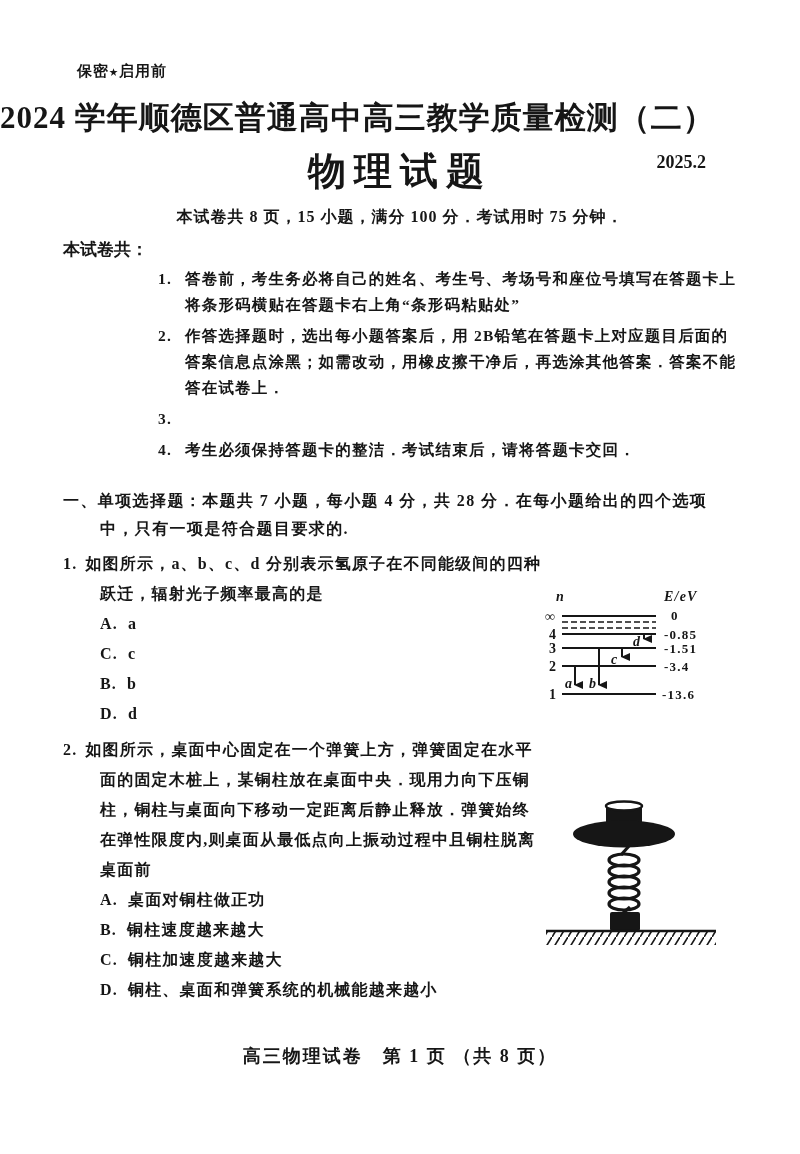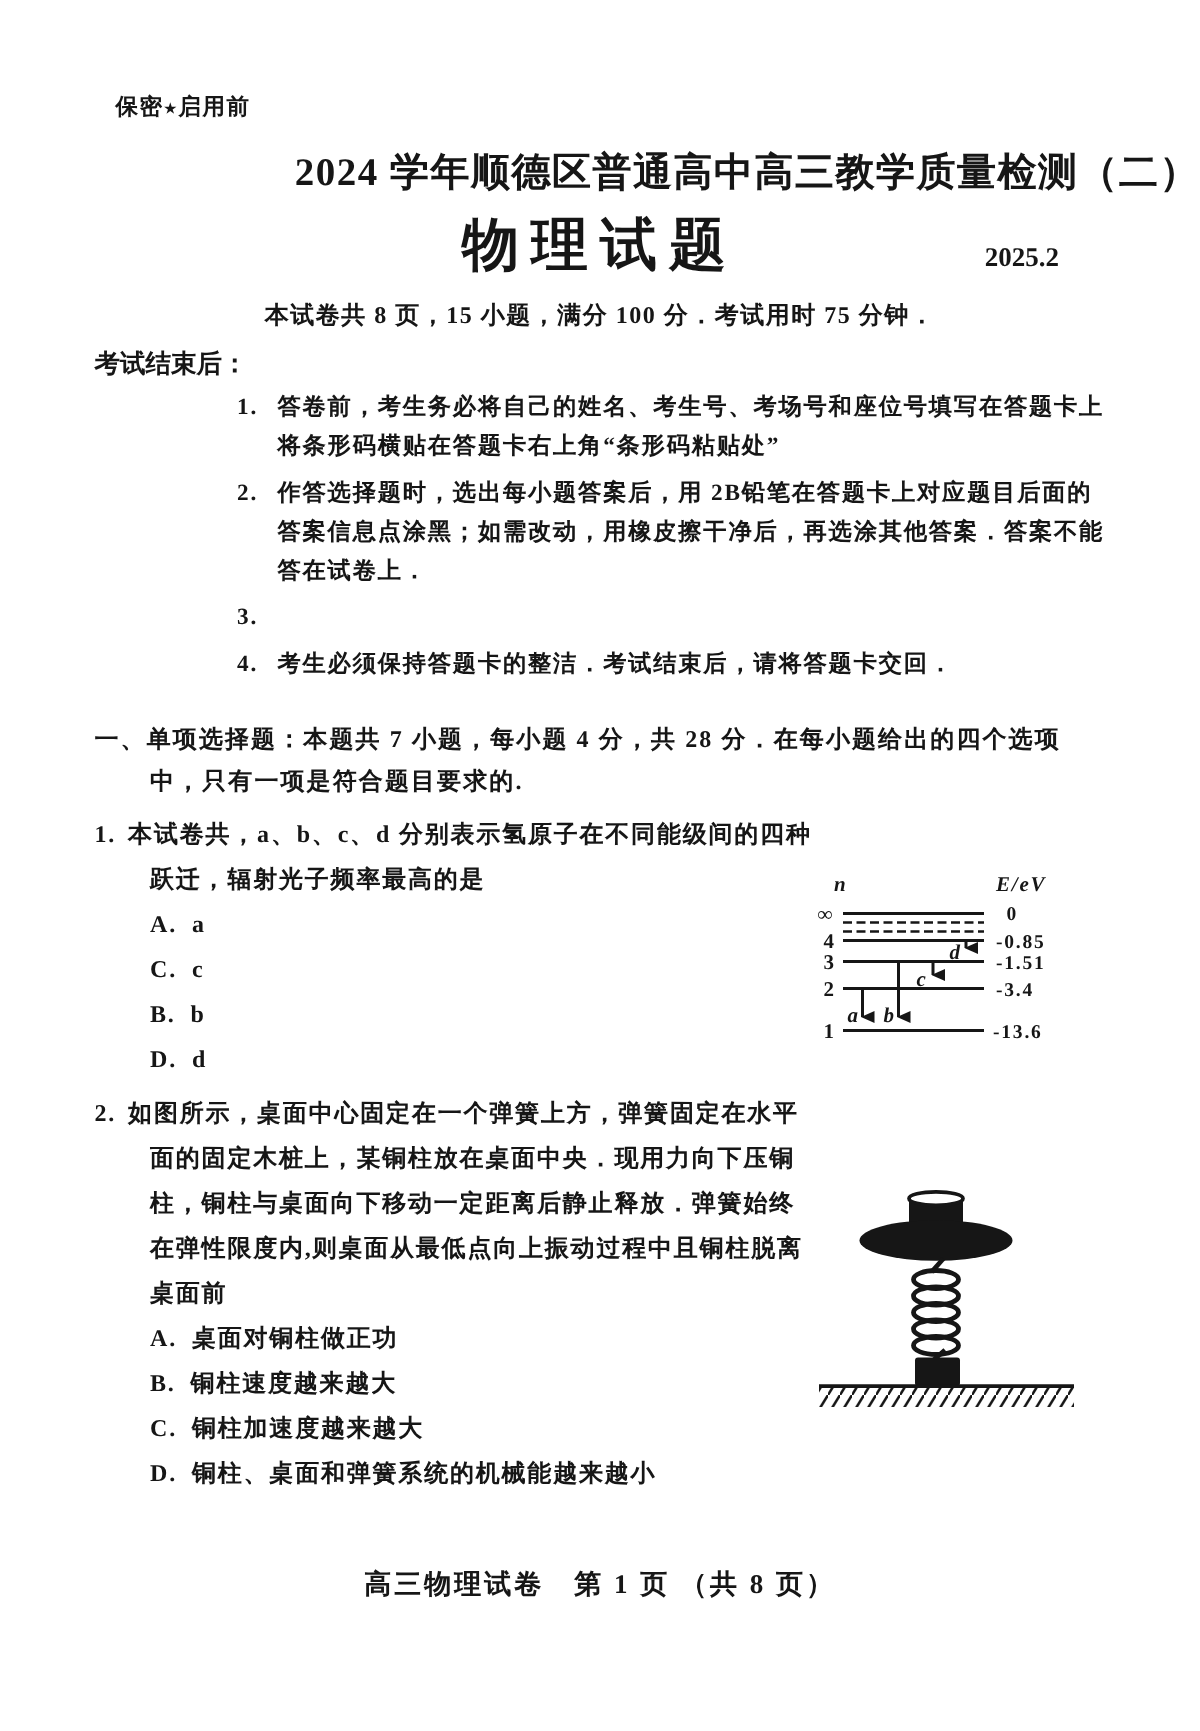--- a/index.html
+++ b/index.html
@@ -18,39 +18,39 @@
   }
   .security-notice {
     padding-top: 62px;
     margin-left: 77px;
     font-size: 15px;
     letter-spacing: 1px;
     font-family: Liberation Mono, monospace;
   }
   .exam-title {
     margin-top: 16px;
-    text-align: right;
-    font-size: 26px;
+    text-align: left;
+    font-size: 31px;
     letter-spacing: 1px;
   }
   .subject-row {
     position: relative;
     margin-top: 12px;
     height: 40px;
   }
   .subject-title {
     text-align: center;
     font-size: 38px;
     letter-spacing: 8px;
     line-height: 40px;
   }
   .exam-date {
     position: absolute;
     right: 94px;
-    bottom: 2px;
+    bottom: 18px;
     font-size: 18px;
   }
   .exam-info {
     margin-top: 16px;
     text-align: center;
     font-size: 16px;
     letter-spacing: 1px;
   }
   .notes-header {
     margin-left: 63px;
@@ -132,21 +132,21 @@
 
   <div class="exam-title">2024 学年顺德区普通高中高三教学质量检测（二）</div>
 
   <div class="subject-row">
     <div class="subject-title">物理试题</div>
     <div class="exam-date">2025.2</div>
   </div>
 
   <div class="exam-info">本试卷共 8 页，15 小题，满分 100 分．考试用时 75 分钟．</div>
 
-  <div class="notes-header">考试结束后：</div>
+  <div class="notes-header">本试卷共：</div>
 
   <div class="notes">
     <div class="note-item">
       <span class="note-num">1.</span>
       <span class="note-text">答卷前，考生务必将自己的姓名、考生号、考场号和座位号填写在答题卡上　将条形码横贴在答题卡右上角“条形码粘贴处”</span>
     </div>
     <div class="note-item">
       <span class="note-num">2.</span>
       <span class="note-text">作答选择题时，选出每小题答案后，用 2B铅笔在答题卡上对应题目后面的答案信息点涂黑；如需改动，用橡皮擦干净后，再选涂其他答案．答案不能答在试卷上．</span>
     </div>
@@ -202,21 +202,21 @@
         <text x="45" y="100" font-size="14" class="it">b</text>
 
         <line x1="78" y1="60" x2="78" y2="69" stroke="#161616" stroke-width="2" marker-end="url(#arrowhead)"></line>
         <text x="67" y="76" font-size="14" class="it">c</text>
 
         <line x1="100" y1="46" x2="100" y2="51" stroke="#161616" stroke-width="2" marker-end="url(#arrowhead)"></line>
         <text x="89" y="58" font-size="14" class="it">d</text>
       </svg>
     </div>
     <div class="q-body">
-      <span class="q-num">1.</span><span>本试卷共，</span><span class="var">a、b、c、d</span><span> 分别表示氢原子在不同能级间的四种跃迁，辐射光子频率最高的是</span>
+      <span class="q-num">1.</span><span>如图所示，</span><span class="var">a、b、c、d</span><span> 分别表示氢原子在不同能级间的四种跃迁，辐射光子频率最高的是</span>
     </div>
     <div class="options">
       <div class="option-row">
         <span class="option-label">A.</span><span class="var">a</span>
       </div>
       <div class="option-row">
         <span class="option-label">C.</span><span class="var">c</span>
       </div>
       <div class="option-row">
         <span class="option-label">B.</span><span class="var">b</span>

